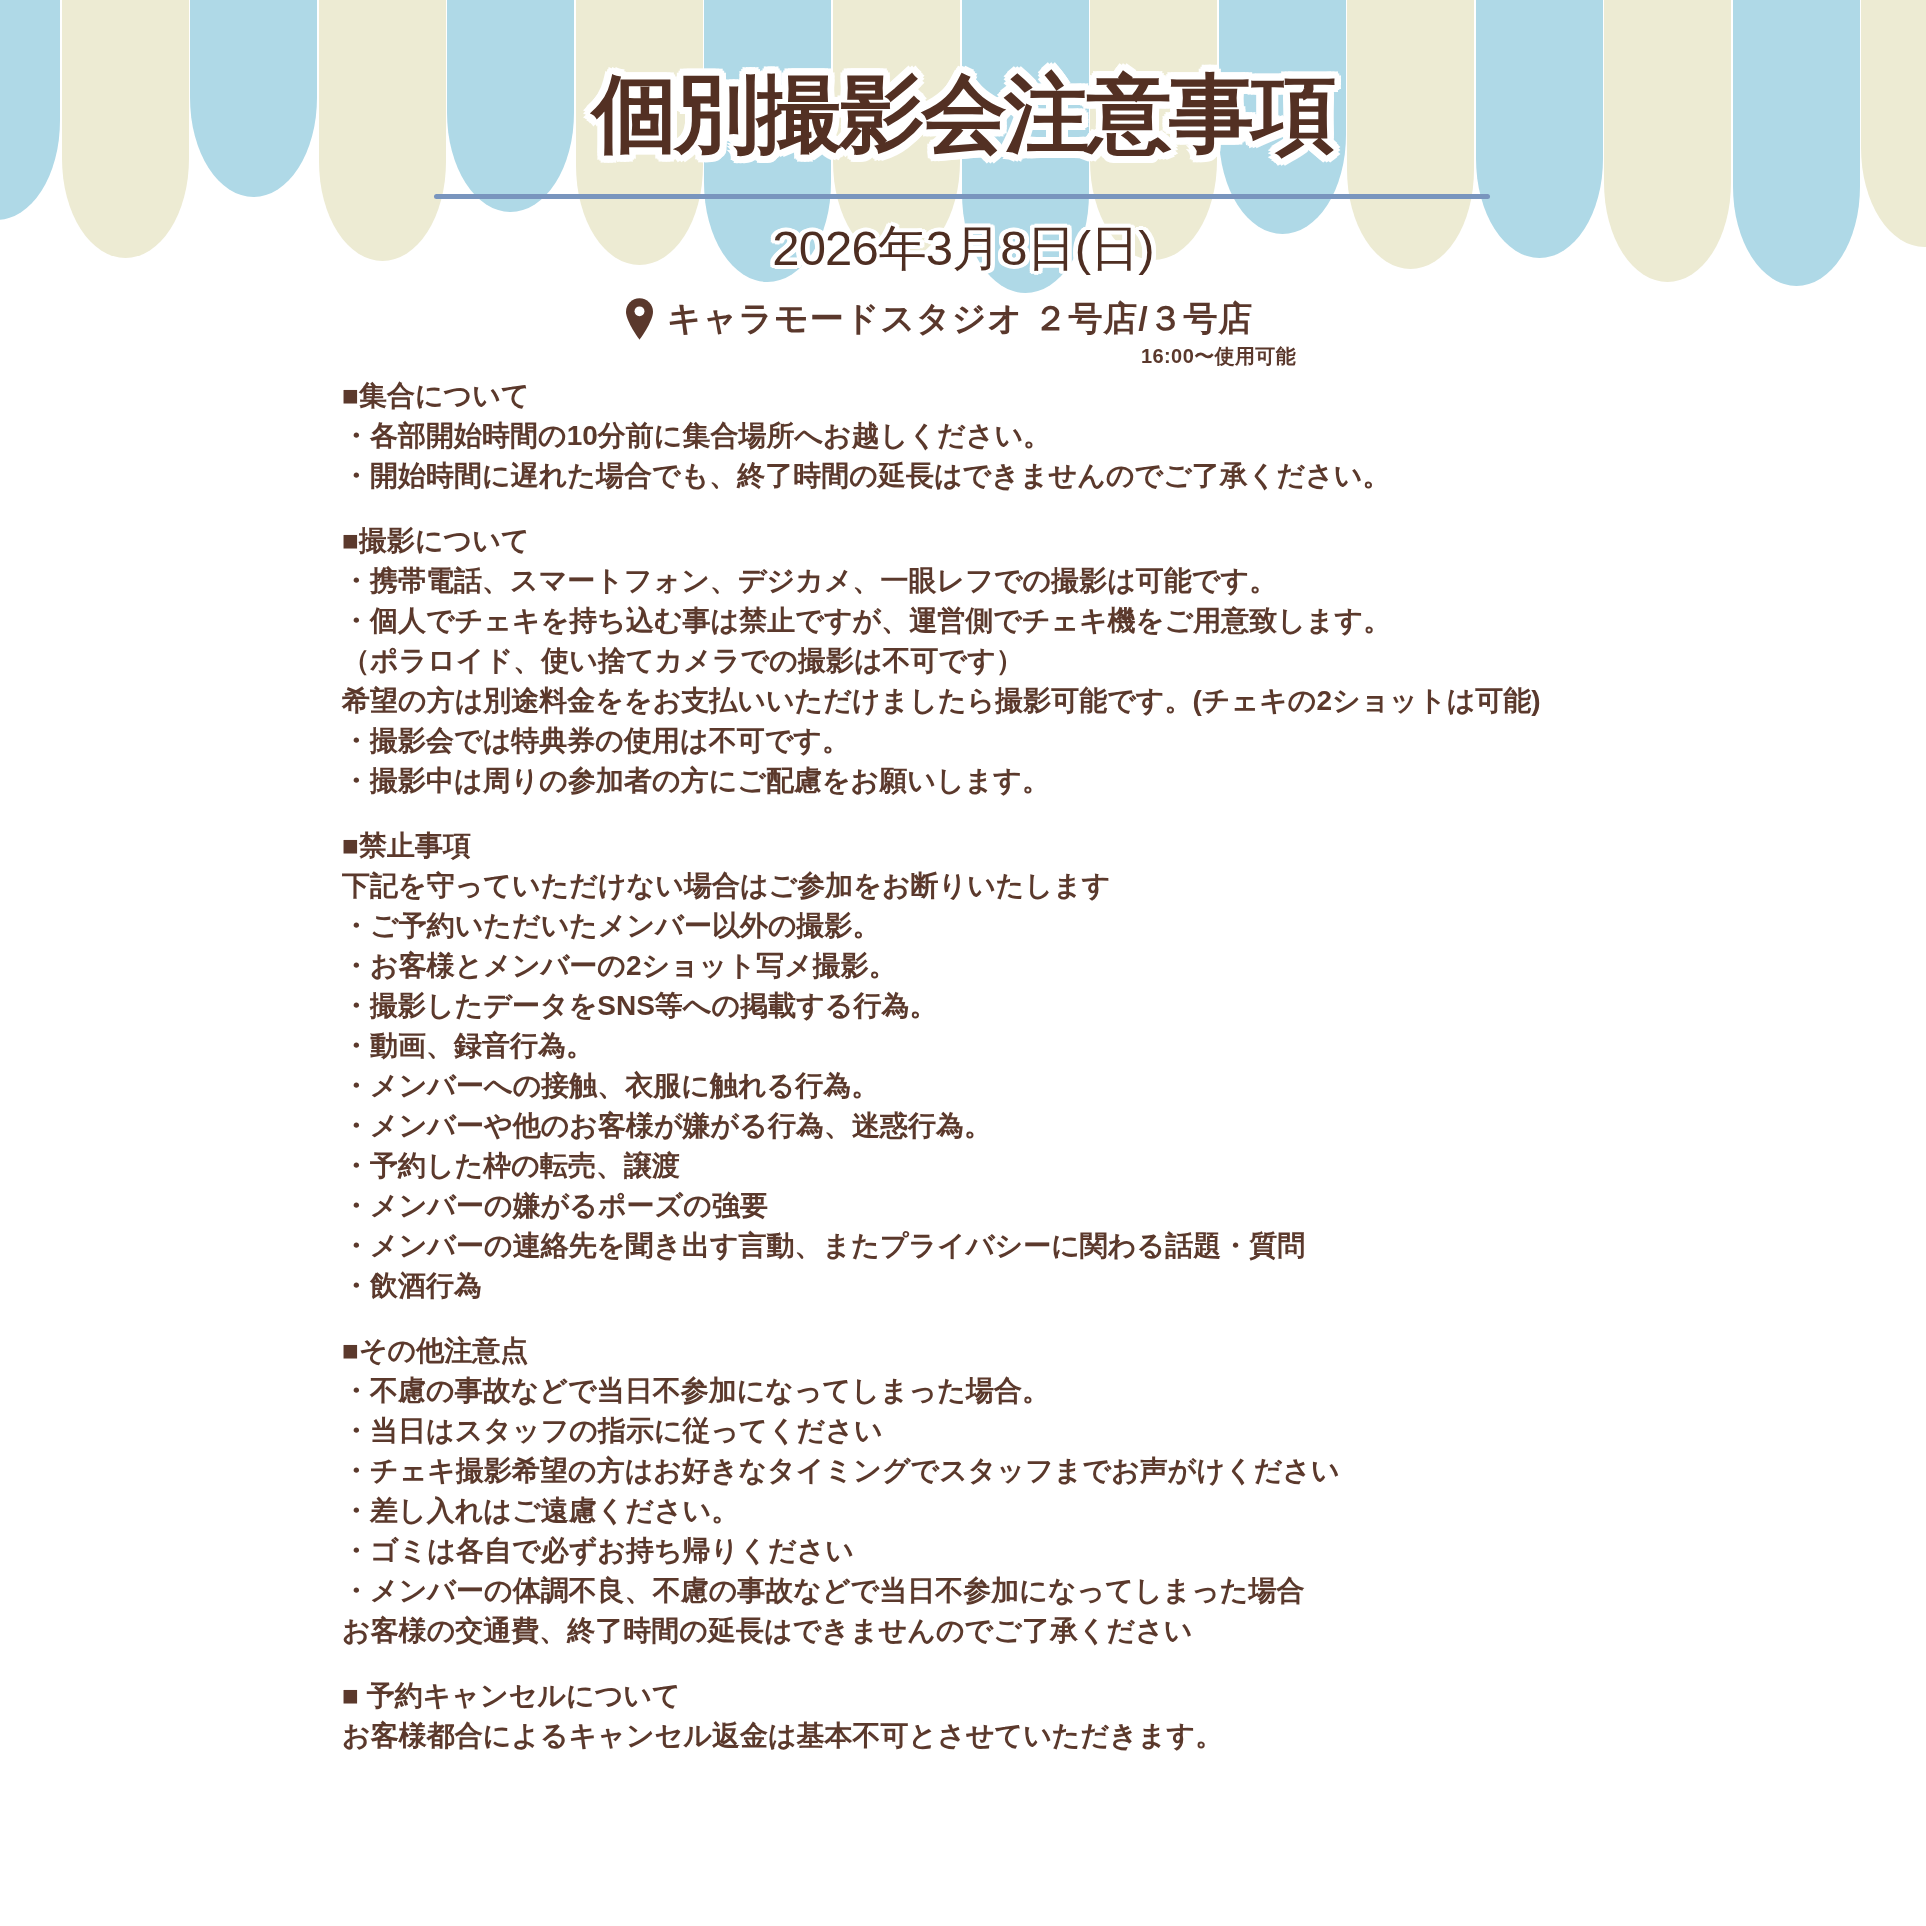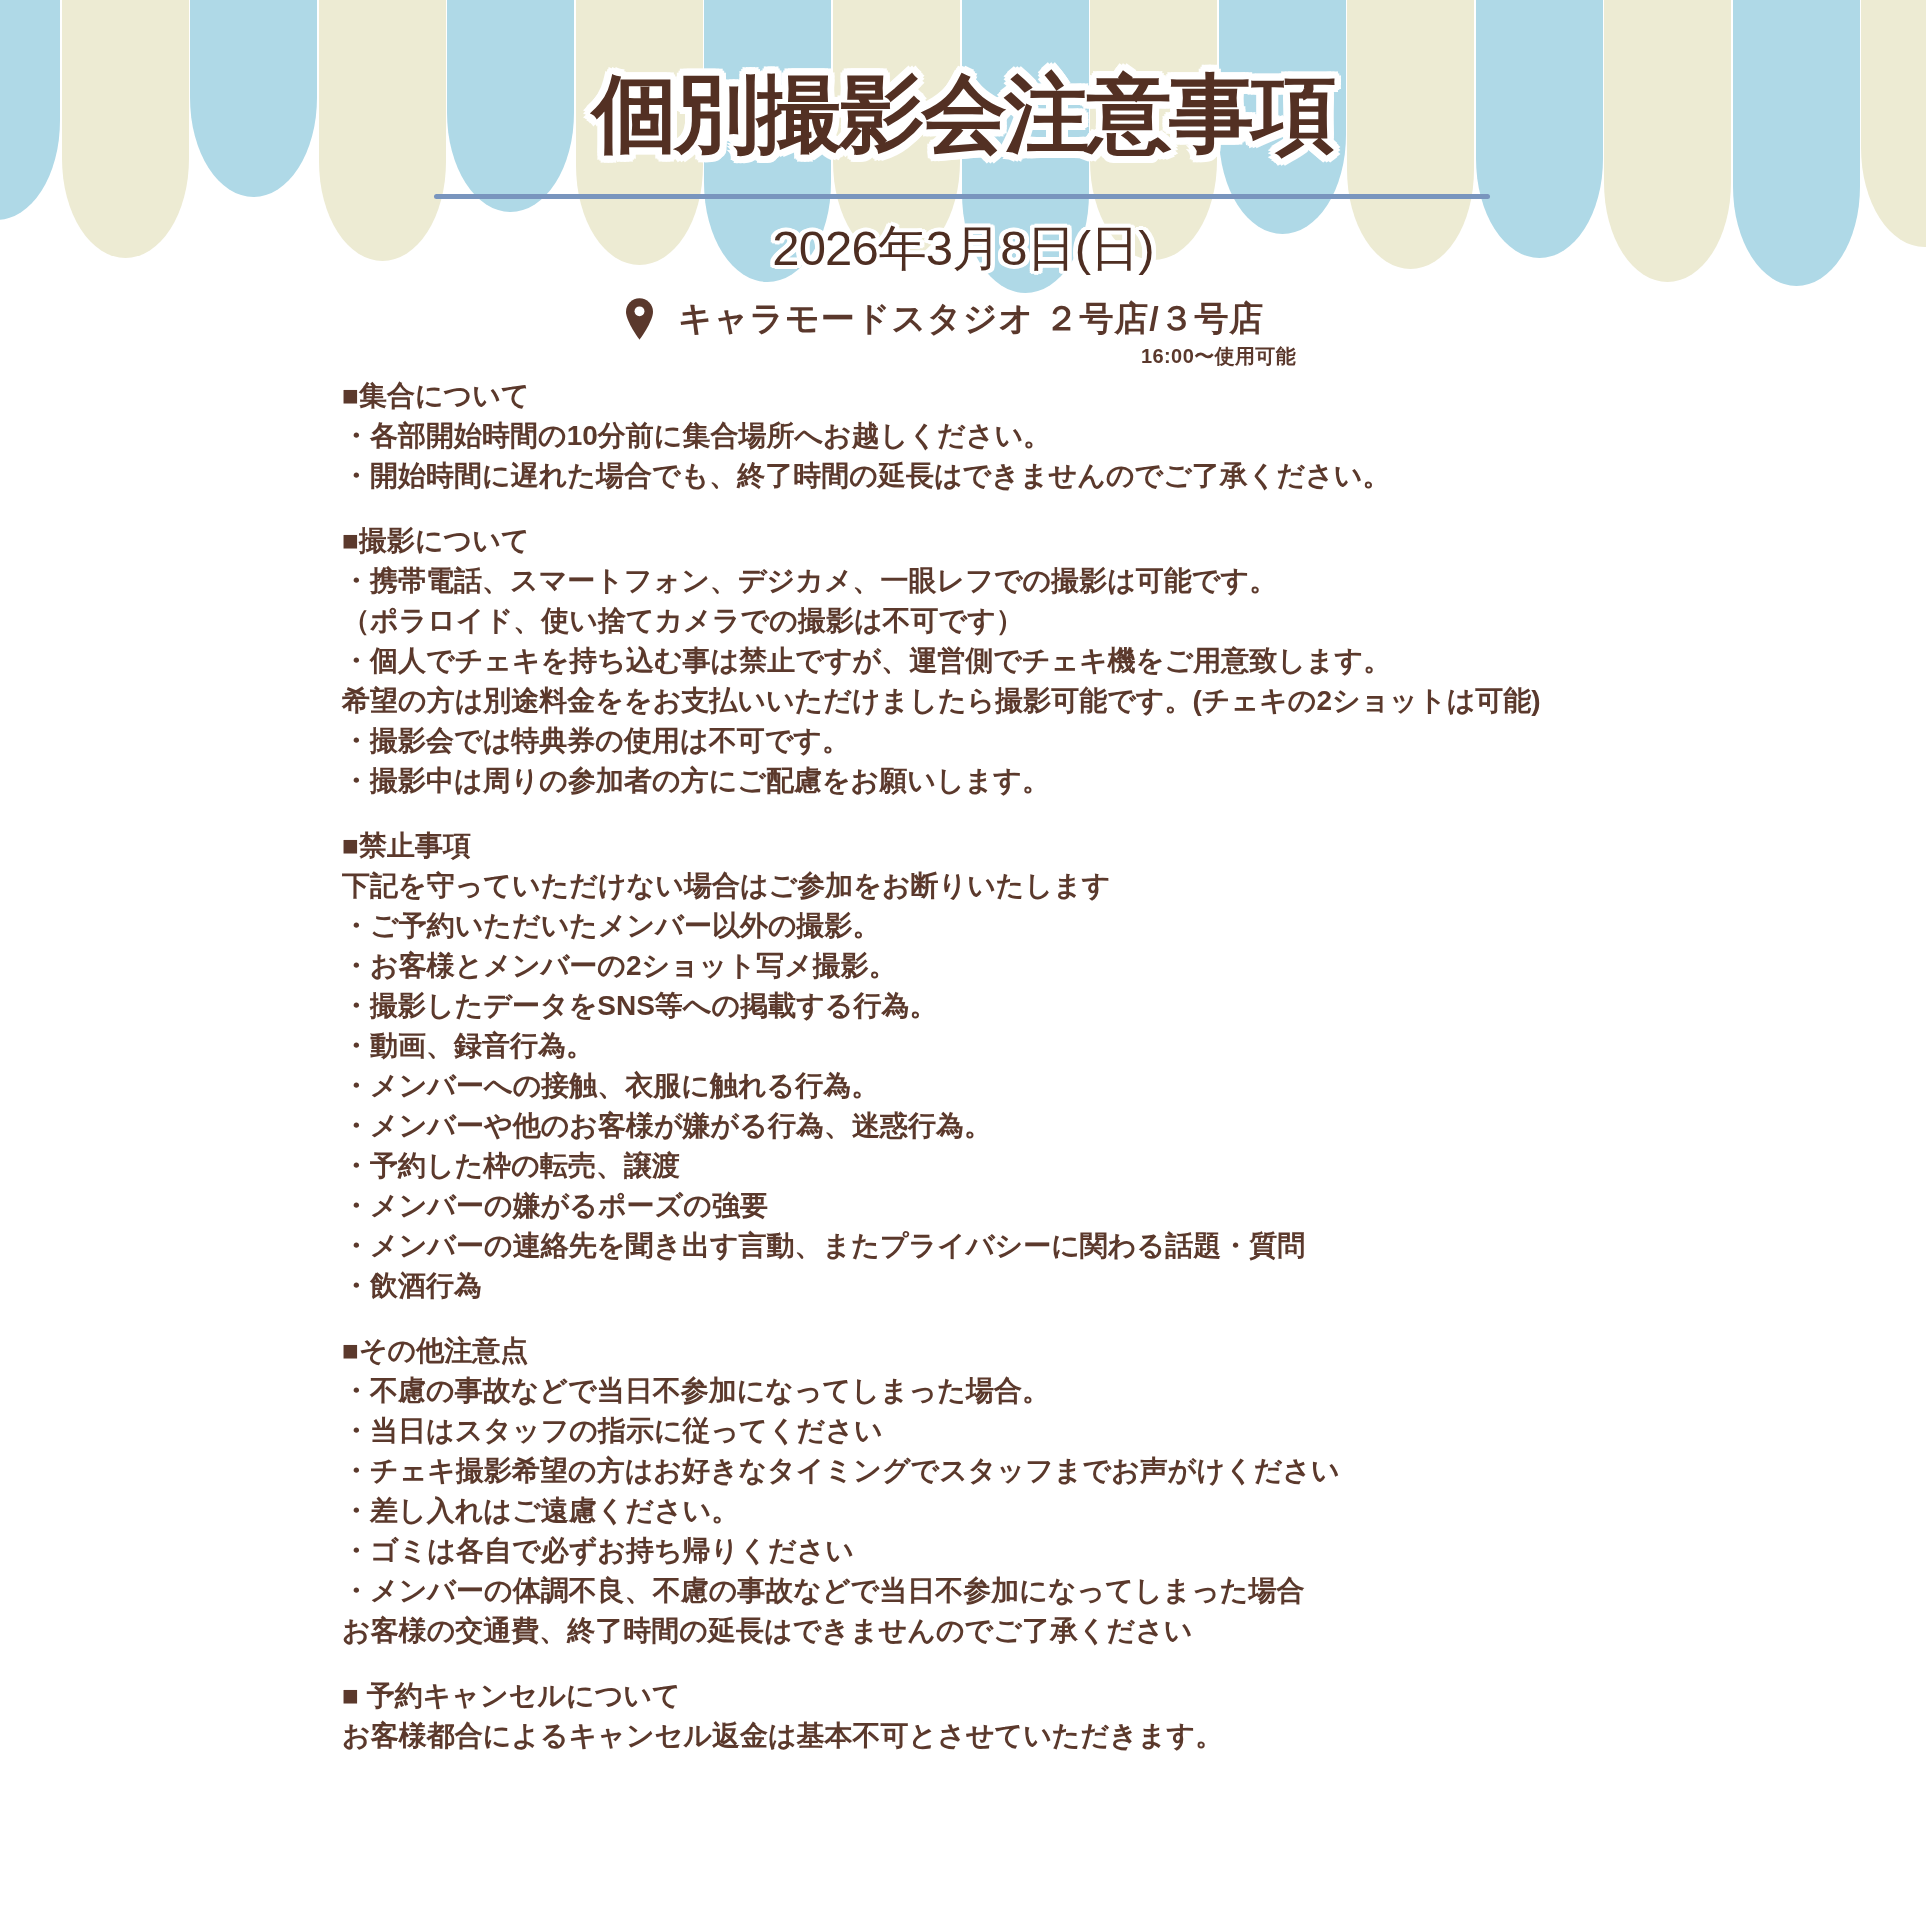--- a/index.html
+++ b/index.html
@@ -39,21 +39,21 @@
     text-align:center;
     font-size:49px;font-weight:400;letter-spacing:-0.9px;
     line-height:1.05;white-space:nowrap;
     text-shadow:
       -4.4px 0 0 #fff,4.4px 0 0 #fff,0 -4.4px 0 #fff,0 4.4px 0 #fff,
       -3.1px -3.1px 0 #fff,3.1px -3.1px 0 #fff,-3.1px 3.1px 0 #fff,3.1px 3.1px 0 #fff,
       -4.4px -2.2px 0 #fff,4.4px -2.2px 0 #fff,-4.4px 2.2px 0 #fff,4.4px 2.2px 0 #fff;
   }
   .venue-row{
     position:absolute;left:626px;top:298px;
-    display:flex;align-items:center;gap:25px;
+    display:flex;align-items:center;gap:14px;
   }
   .venue-row svg{display:block;flex:0 0 auto;}
   .venue-name{
     font-size:34px;font-weight:700;letter-spacing:0.9px;
     line-height:1.1;white-space:nowrap;
   }
   .venue-note{
     position:absolute;left:1141px;top:343px;
     font-size:20px;font-weight:700;letter-spacing:0.4px;
     white-space:nowrap;
@@ -111,22 +111,22 @@
 
   <div class="notice-body" style="color: rgb(91, 57, 44);">
       <div class="section">
         <div class="nline heading">■集合について</div>
         <div class="nline">・各部開始時間の10分前に集合場所へお越しください。</div>
         <div class="nline">・開始時間に遅れた場合でも、終了時間の延長はできませんのでご了承ください。</div>
       </div>
       <div class="section">
         <div class="nline heading">■撮影について</div>
         <div class="nline">・携帯電話、スマートフォン、デジカメ、一眼レフでの撮影は可能です。</div>
+        <div class="nline">・個人でチェキを持ち込む事は禁止ですが、運営側でチェキ機をご用意致します。</div>
         <div class="nline">（ポラロイド、使い捨てカメラでの撮影は不可です）</div>
-        <div class="nline">・個人でチェキを持ち込む事は禁止ですが、運営側でチェキ機をご用意致します。</div>
         <div class="nline">希望の方は別途料金ををお支払いいただけましたら撮影可能です。(チェキの2ショットは可能)</div>
         <div class="nline">・撮影会では特典券の使用は不可です。</div>
         <div class="nline">・撮影中は周りの参加者の方にご配慮をお願いします。</div>
       </div>
       <div class="section">
         <div class="nline heading">■禁止事項</div>
         <div class="nline">下記を守っていただけない場合はご参加をお断りいたします</div>
         <div class="nline">・ご予約いただいたメンバー以外の撮影。</div>
         <div class="nline">・お客様とメンバーの2ショット写メ撮影。</div>
         <div class="nline">・撮影したデータをSNS等への掲載する行為。</div>

